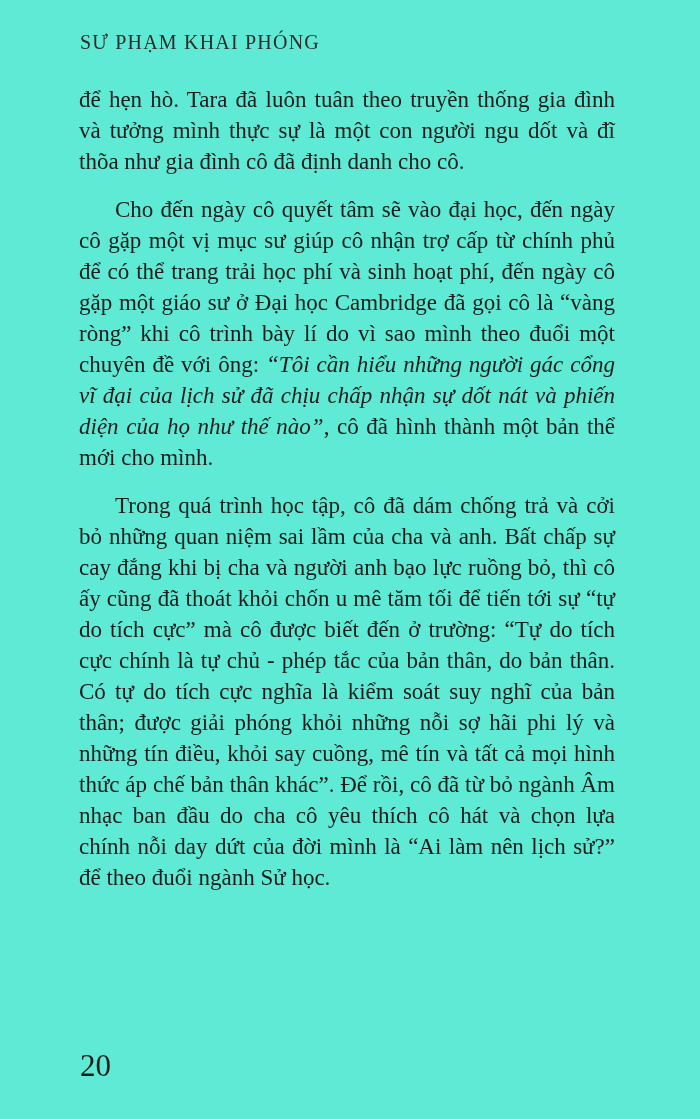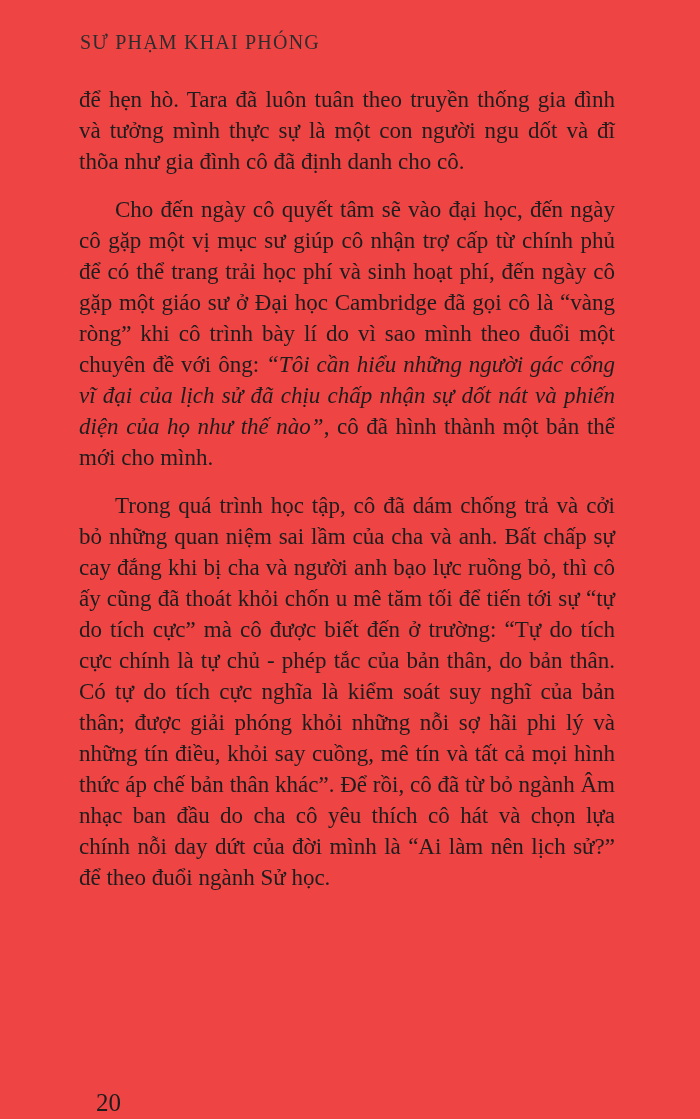--- a/index.html
+++ b/index.html
@@ -11,21 +11,21 @@
     height: 1119px;
     position: relative;
     background: #fefefe;
     font-family: "Liberation Serif", "DejaVu Serif", serif;
     color: #1d1d1d;
     overflow: hidden;
   }
   .page {
     position: absolute;
     inset: 0;
-    background: #ef4444;
+    background: #5eead4;
     font-family: Liberation Serif, serif;
   }
   .running-header {
     position: absolute;
     left: 80px;
     top: 31px;
     font-size: 20px;
     letter-spacing: 1.2px;
     color: #2d2d2d;
     font-weight: 400;
@@ -45,25 +45,24 @@
     color: #1d1d1d;
   }
   .para.indent {
     text-indent: 36px;
   }
   .italic {
     font-style: italic;
   }
   .page-footer {
     position: absolute;
-    left: 96px;
+    left: 80px;
     top: 1048px;
-    font-size: 25px;
+    font-size: 31px;
     color: #1d1d1d;
-    margin-top: 41px;
   }
 </style>
 </head>
 <body>
 
 <div class="page">
 
   <div class="running-header">SƯ PHẠM KHAI PHÓNG</div>
 
   <main class="page-body" id="body-container">

